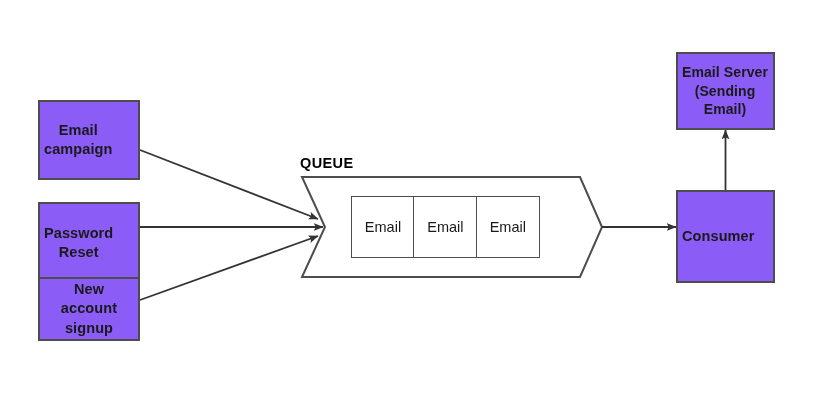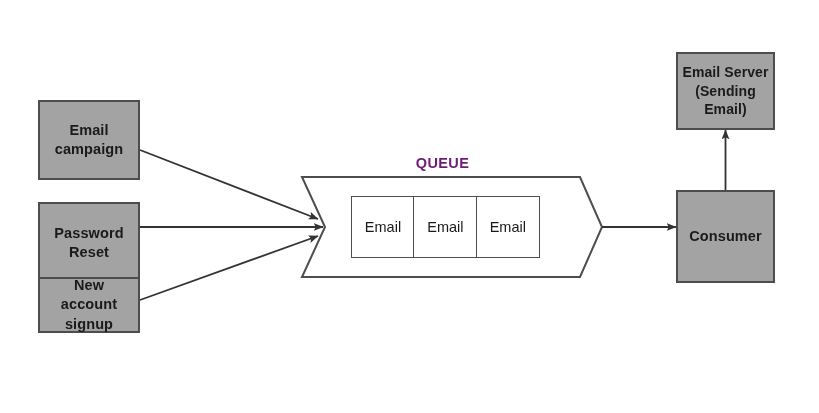--- a/index.html
+++ b/index.html
@@ -19,52 +19,52 @@
     position: absolute;
     left: 0;
     top: 0;
     width: 819px;
     height: 413px;
   }
   .node-box {
     position: absolute;
     box-sizing: border-box;
     border: 2px solid #4d4d4d;
-    background: #a3a3a3;
+    background: #8b5cf6;
     display: flex;
     align-items: center;
-    justify-content: center;
+    justify-content: flex-start;
     text-align: center;
     font-size: 14.5px;
     font-weight: bold;
     line-height: 1.32;
     color: #1a1a1a;
     letter-spacing: 0.1px;
   }
   .node-box .label-text {
     display: block;
     padding: 0 4px;
     white-space: pre-line;
   }
   #node-email-campaign { left: 38px;  top: 100px; width: 102px; height: 80px; }
   #node-password-reset  { left: 38px;  top: 202px; width: 102px; height: 82px; }
-  #node-new-account     { left: 38px;  top: 277px; width: 102px; height: 56px; }
+  #node-new-account     { left: 38px;  top: 277px; width: 102px; height: 64px; }
   #node-email-server    { left: 676px; top: 52px;  width: 99px;  height: 78px;  font-size: 14px; }
   #node-consumer        { left: 676px; top: 190px; width: 99px;  height: 93px; }
 
   #queue-title {
     position: absolute;
     left: 300px;
     top: 155px;
     width: 285px;
-    text-align: center;
+    text-align: left;
     font-size: 14.5px;
     font-weight: bold;
     letter-spacing: 0.4px;
-    color: #701a75;
+    color: #000000;
   }
   #queue-items {
     position: absolute;
     left: 351px;
     top: 196px;
     height: 62px;
     display: flex;
   }
   .queue-item {
     box-sizing: border-box;

